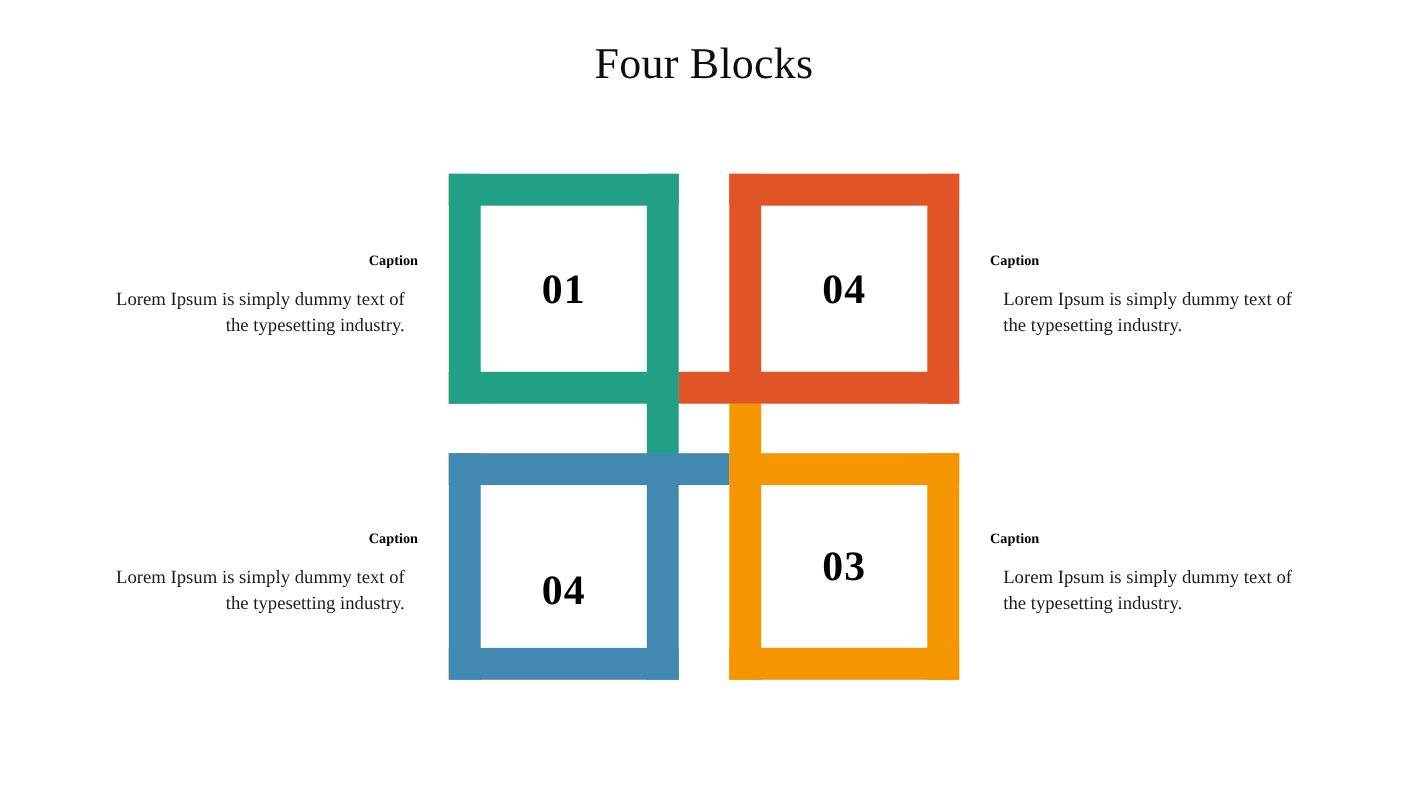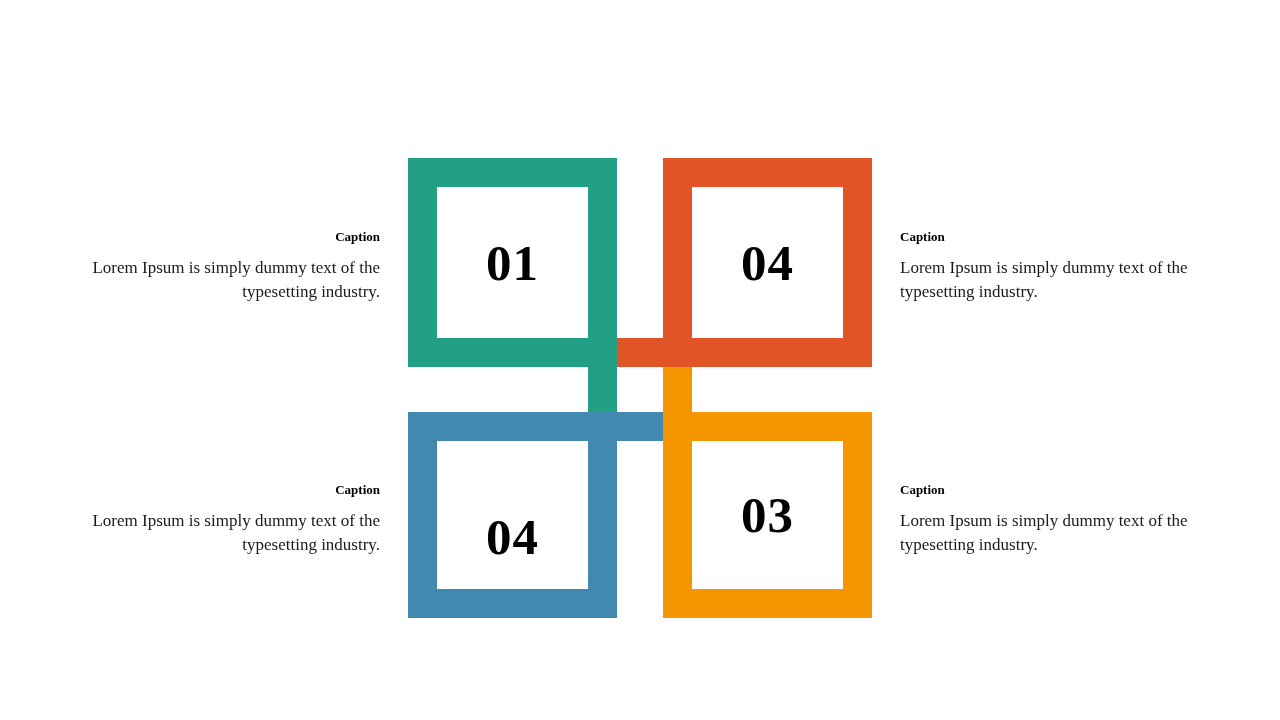--- a/index.html
+++ b/index.html
@@ -41,21 +41,21 @@
     font-size: 13px;
     font-weight: 700;
     line-height: 22px;
     margin: 0 0 8px 0;
     color: #000000;
   }
   .caption .caption-body {
     font-size: 17px;
     font-weight: 400;
     line-height: 24px;
-    margin: 0;
+    margin: 12px;
     color: #1a1a1a;
   }
   .caption.align-right { text-align: right; }
   .caption.align-left  { text-align: left;  }
 
   #caption-01 { left: 80px;  top: 226px; }
   #caption-04 { left: 80px;  top: 479px; }
   #caption-02 { left: 900px; top: 226px; }
   #caption-03 { left: 900px; top: 479px; }
 
@@ -72,36 +72,37 @@
   .bar {
     position: absolute;
   }
 
   
   .block-number {
     position: absolute;
     display: flex;
     align-items: center;
     justify-content: center;
-    font-size: 51px;
+    font-size: 38px;
     font-weight: 700;
     letter-spacing: 1px;
     color: #000000;
     background: transparent;
     z-index: 60;
   }
   .layer-2 { z-index: 20; }
   .layer-3 { z-index: 30; }
   .layer-4 { z-index: 40; }
 </style>
 </head>
 <body>
 
 <div id="slide">
 
+  <div class="slide-title">Four Blocks</div>
 
   <div id="diagram">
 
     <div>
 
       <div class="bar layer-3" style="left:408px; top:158px; width:209px; height:29px; background:#22a085;"></div>
 
       <div class="bar layer-3" style="left:408px; top:158px; width:29px; height:209px; background:#22a085;"></div>
 
       <div class="bar layer-3" style="left:408px; top:338px; width:209px; height:29px; background:#22a085;"></div>

